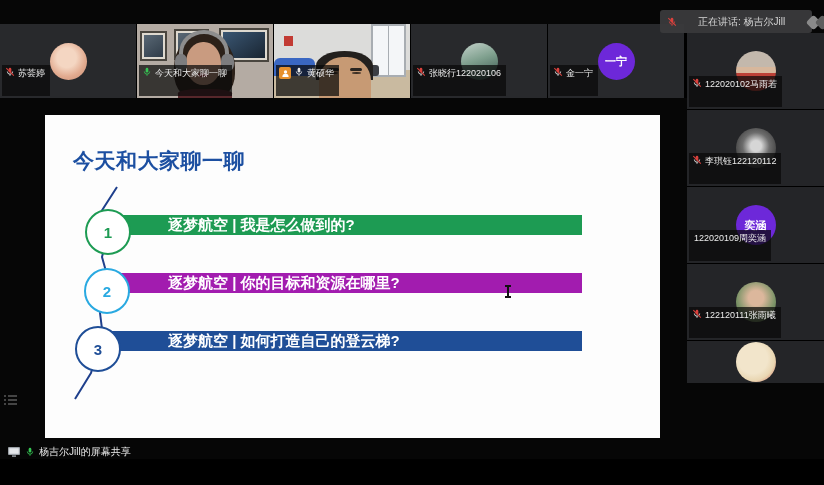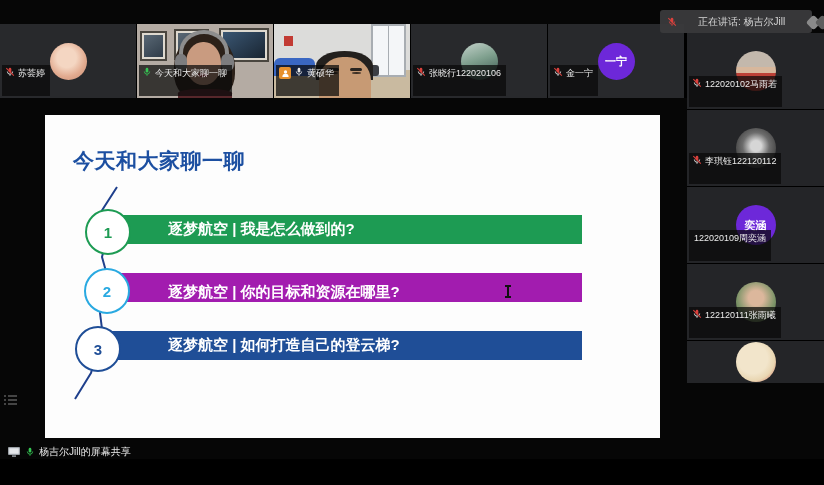--- a/index.html
+++ b/index.html
@@ -90,21 +90,21 @@
   .scene-office .face { position:absolute; left:33%; top:44%; width:38%; height:70%; background:#c79a74; border-radius:46% 46% 0 0; }
   .scene-office .brow { position:absolute; top:60%; width:9%; height:3%; background:#2a2520; border-radius:2px; }
   .scene-office .b1 { left:39%; } .scene-office .b2 { left:56%; }
   .scene-office .eye { position:absolute; top:65%; width:7%; height:2.6%; background:#3a2e24; border-radius:50%; }
   .scene-office .e1 { left:40%; } .scene-office .e2 { left:57%; }
 
   
   .slide { position:absolute; left:45px; top:115px; width:615px; height:323px; background:#fdfdfd; z-index:1; overflow:hidden; }
   .slide-title { position:absolute; left:28px; top:32px; font-size:21px; font-weight:bold; color:#1c4fa1; letter-spacing:.5px; }
   .slide svg.connector { position:absolute; left:0; top:0; z-index:0; }
-  .bar { position:absolute; left:65px; width:472px; height:29px; z-index:1; display:flex; align-items:center; }
+  .bar { position:absolute; left:65px; width:472px; height:20px; z-index:1; display:flex; align-items:center; }
   .bar .bar-text { color:#fff; font-weight:bold; font-size:15px; padding-left:58px; white-space:nowrap; }
   .bar1 { top:100px; background:#1d9b53; }
   .bar2 { top:158px; background:#a21caf;align-items:flex-end; }
   .bar3 { top:216px; background:#1f4e97; }
   .num-circle { position:absolute; width:46px; height:46px; border-radius:50%; background:#fff; z-index:2;
     display:flex; align-items:center; justify-content:center; font-weight:bold; font-size:15px; }
   .nc1 { left:40px; top:94px;  border:2px solid #1d9b53; color:#1d9b53; }
   .nc2 { left:39px; top:153px; border:2px solid #29a9e1; color:#29a9e1; }
   .nc3 { left:30px; top:211px; border:2px solid #1f4e97; color:#1f4e97; }
   .ibeam { position:absolute; left:462px; top:170px; width:2px; height:13px; background:#111; z-index:3; }

